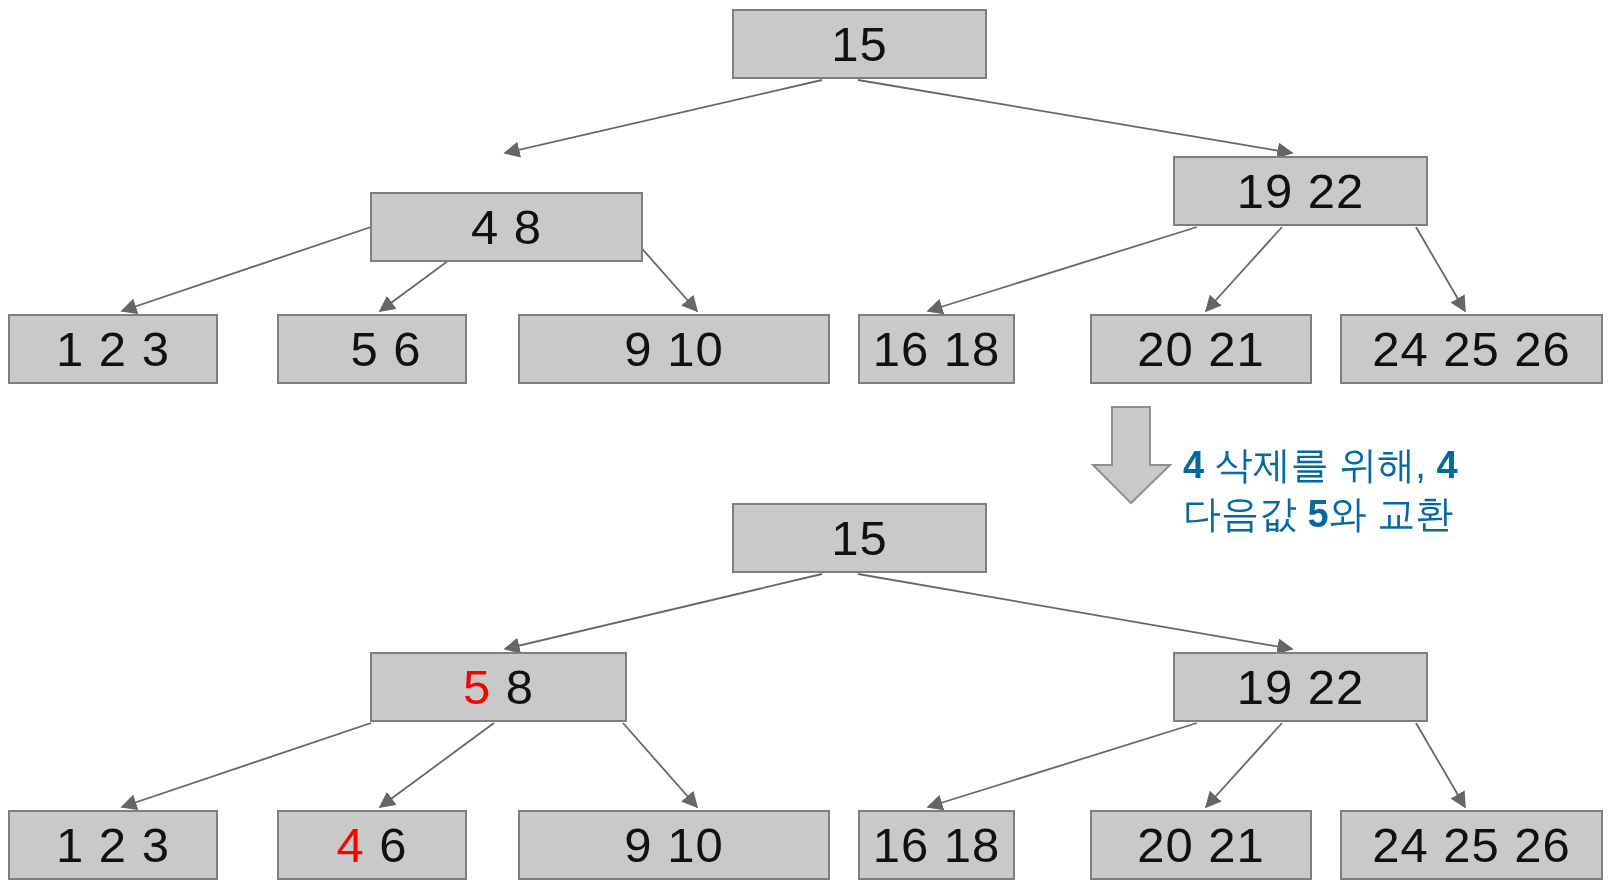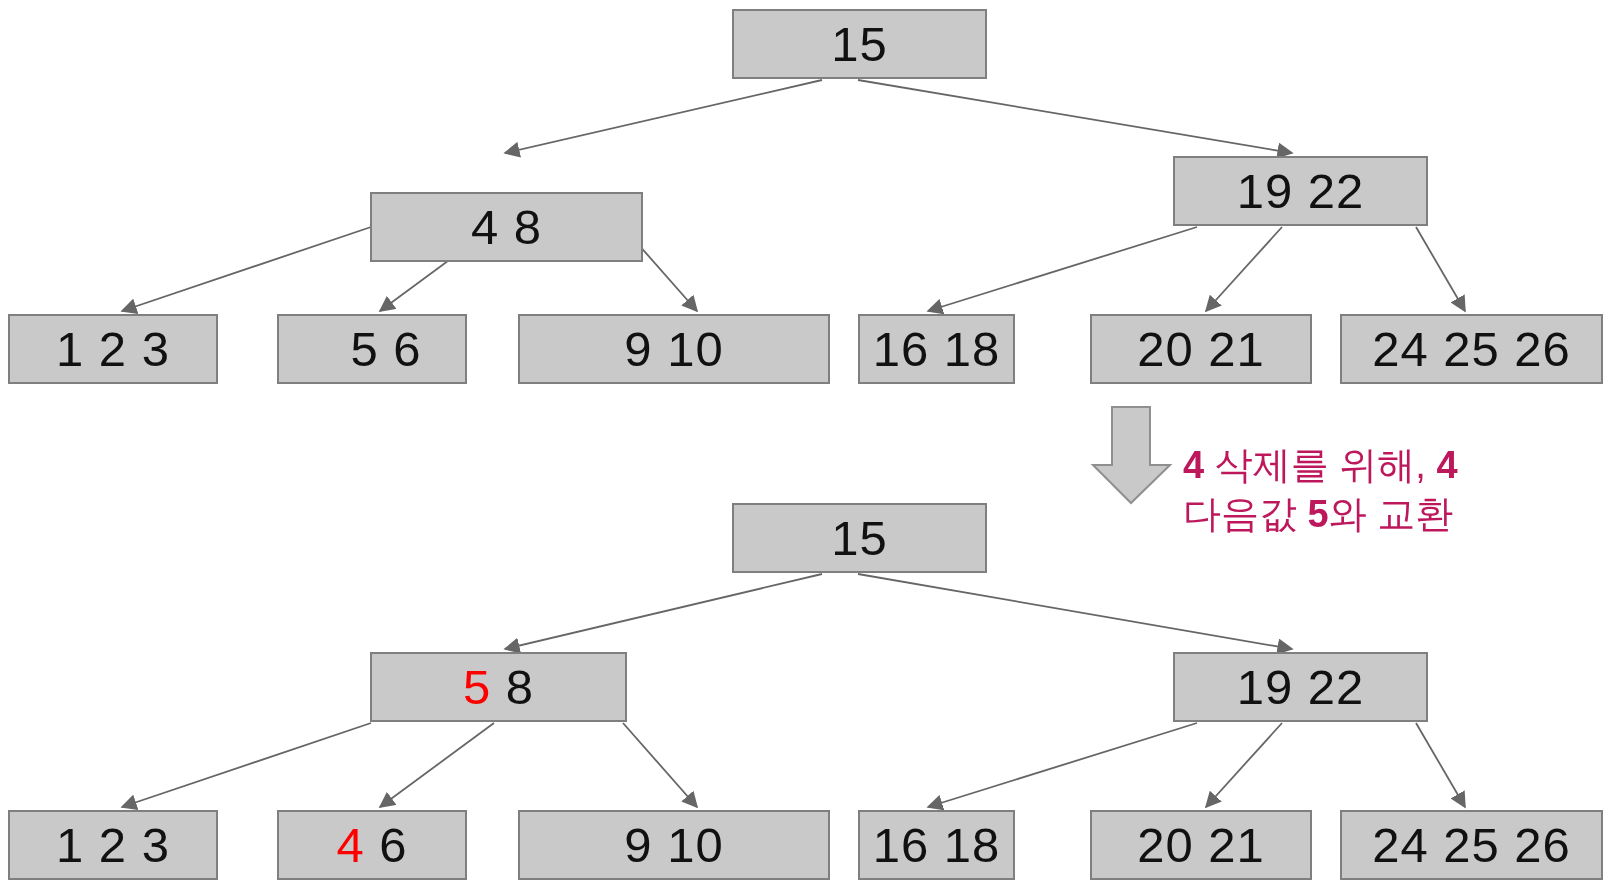--- a/index.html
+++ b/index.html
@@ -19,21 +19,21 @@
     color:#111111;
     white-space:pre;
     letter-spacing:1px;
   }
   .node .hl{font-weight:400;}
   #annotation{
     position:absolute;
     left:1183px;top:441px;
     font-size:38px;
     line-height:49px;
-    color:#be185d;
+    color:#0369a1;
     white-space:pre;
   }
   #annotation b{font-weight:bold;}
 </style>
 </head>
 <body>
 
 <div id="stage">
   <svg id="edges" width="1609" height="892" viewBox="0 0 1609 892" xmlns="http://www.w3.org/2000/svg">
     <defs>

